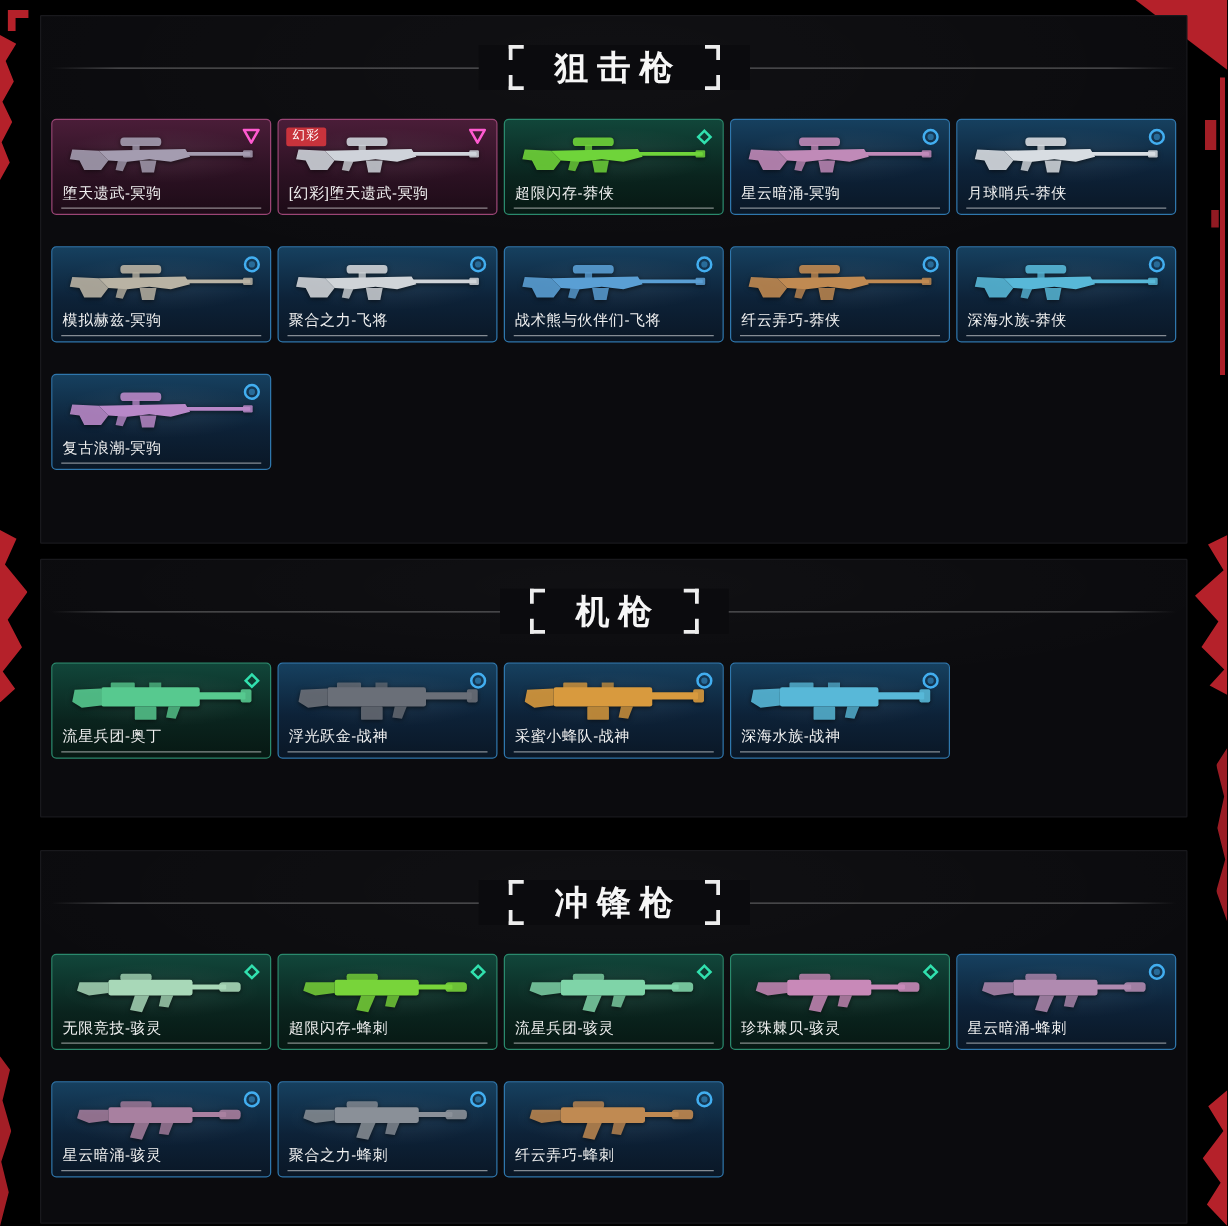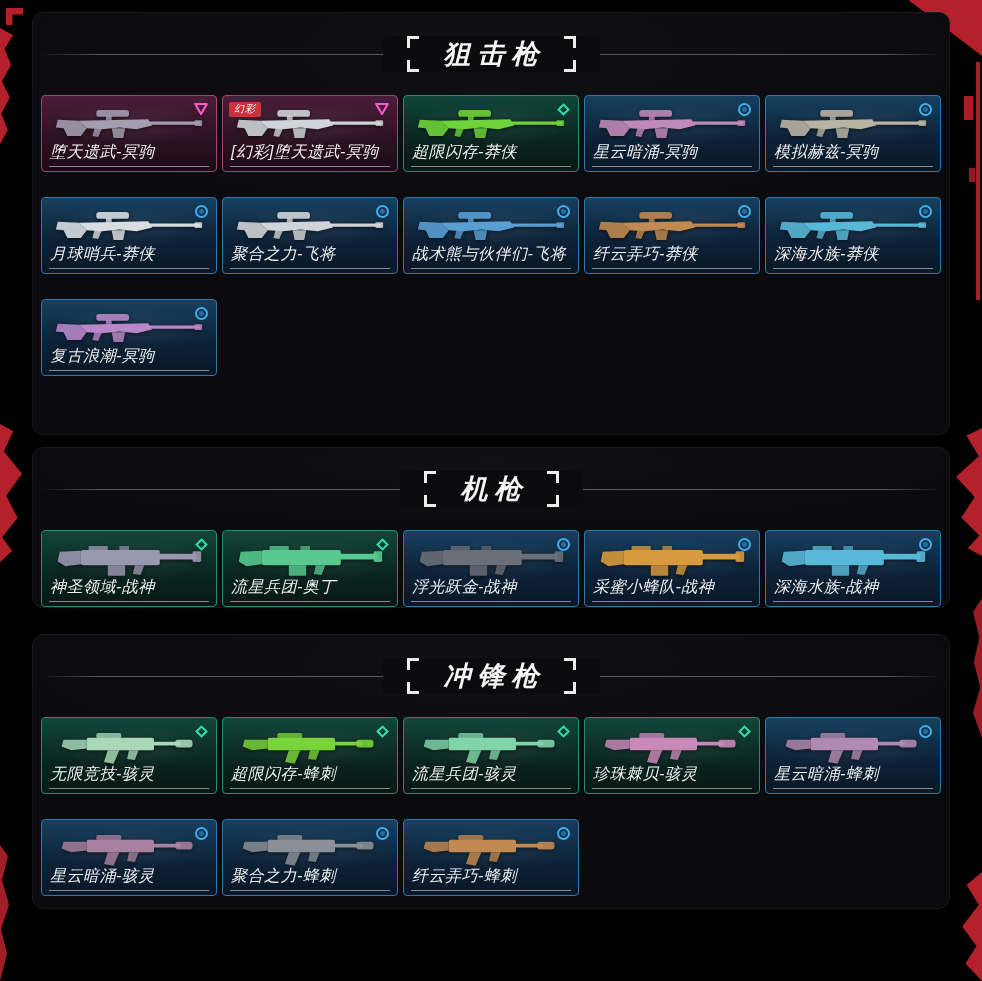--- a/index.html
+++ b/index.html
@@ -38,25 +38,25 @@
   .d-bottom-left{left:0;top:845px;width:10px;height:136px;opacity:.9;
     clip-path:polygon(0 0,80% 8%,20% 26%,90% 44%,10% 62%,70% 80%,0 100%);}
   .d-bottom-right{right:0;top:872px;width:22px;height:109px;
     clip-path:polygon(100% 0,30% 12%,85% 30%,10% 50%,75% 68%,25% 84%,100% 100%);}
 
   
   .sections{position:absolute;left:32px;top:12px;width:918px;z-index:2;}
   .panel{
     background:var(--panel-bg);
     background-image:radial-gradient(ellipse 80% 60% at 50% 10%,rgba(255,255,255,.025),transparent 70%);
-    border:1px solid #19191d;border-radius:11px;font-style:italic;
+    border:1px solid #19191d;border-radius:1px;
   }
   .panel:nth-child(1){padding-bottom:58px;margin-bottom:12px;}
-  .panel:nth-child(2){margin-bottom:26px;}
-  .panel:nth-child(3){padding-bottom:12px;}
+  .panel:nth-child(2){padding-bottom:46px;margin-bottom:26px;}
+  .panel:nth-child(3){padding-bottom:36px;}
 
   .panel-header{position:relative;height:82px;display:flex;align-items:center;justify-content:center;}
   .header-line{position:absolute;left:8px;right:8px;top:50%;height:1px;
     background:linear-gradient(90deg,transparent,rgba(255,255,255,.30) 6%,rgba(255,255,255,.30) 94%,transparent);}
   .title-wrap{position:relative;z-index:1;background:var(--panel-bg);padding:0 24px;
     display:flex;align-items:center;gap:18px;}
   .section-title{font-size:27px;font-weight:700;letter-spacing:7px;color:#f6f6f6;
     text-indent:7px; }
   .bracket{width:12px;height:36px;position:relative;display:block;flex:0 0 auto;}
   .bracket::before,.bracket::after{content:"";position:absolute;left:0;width:9px;height:9px;border-left:3px solid #ededed;}
@@ -78,21 +78,21 @@
     background:linear-gradient(180deg,#4a1d38 0%,#2b1122 60%,#1d0b17 100%);
     border:1px solid #9c4576;padding-left:39px;}
 
   .card-art{position:absolute;left:10px;right:10px;top:4px;bottom:22px;
     display:flex;align-items:center;justify-content:center;}
   .card-art::before{content:"";position:absolute;inset:0;
     background:radial-gradient(ellipse 70% 60% at 50% 50%,rgba(255,255,255,.07),transparent 75%);}
   .gun{width:100%;height:100%;fill:currentColor;filter:drop-shadow(0 1px 2px rgba(0,0,0,.65));}
 
   .skin-name{position:absolute;left:7px;right:7px;bottom:4px;display:block;
-    font-size:16px;letter-spacing:.5px;color:#f0f0f0;white-space:nowrap;overflow:hidden;
+    font-size:12px;letter-spacing:.5px;color:#f0f0f0;white-space:nowrap;overflow:hidden;
     padding:0 1px 3px;border-bottom:1px solid rgba(255,255,255,.5);}
 
   .badge{position:absolute;top:6px;left:6px;z-index:2;background:var(--badge-red);
     color:#fff;font-size:10px;line-height:1;padding:2px 5px 3px;border-radius:2px;letter-spacing:1px;}
 
   .rarity-icon{position:absolute;z-index:2;display:none;}
   .icon-select{top:7px;right:8px;width:13px;height:13px;color:var(--select);
     border:2px solid currentColor;border-radius:50%;}
   .icon-select::after{content:"";position:absolute;inset:2px;border-radius:50%;background:currentColor;opacity:.45;}
   .icon-deluxe{top:9px;right:10px;width:9px;height:9px;border:2px solid var(--deluxe);transform:rotate(45deg);}
@@ -215,37 +215,37 @@
       <svg class="gun" viewBox="0 0 160 44" aria-hidden="true">
                 <use href="#gun-sniper"></use>
               </svg>
     </div>
     <span class="skin-name">星云暗涌-冥驹</span>
   </div>
 
   <div class="card rarity-select">
 
     <span class="rarity-icon icon-select"></span>
+    <div class="card-art" style="color: rgb(216, 221, 226);">
+      <svg class="gun" viewBox="0 0 160 44" aria-hidden="true">
+                <use href="#gun-sniper"></use>
+              </svg>
+    </div>
+    <span class="skin-name">月球哨兵-莽侠</span>
+  </div>
+
+  <div class="card rarity-select">
+
+    <span class="rarity-icon icon-select"></span>
     <div class="card-art" style="color: rgb(185, 179, 164);">
       <svg class="gun" viewBox="0 0 160 44" aria-hidden="true">
                 <use href="#gun-sniper"></use>
               </svg>
     </div>
     <span class="skin-name">模拟赫兹-冥驹</span>
-  </div>
-
-  <div class="card rarity-select">
-
-    <span class="rarity-icon icon-select"></span>
-    <div class="card-art" style="color: rgb(216, 221, 226);">
-      <svg class="gun" viewBox="0 0 160 44" aria-hidden="true">
-                <use href="#gun-sniper"></use>
-              </svg>
-    </div>
-    <span class="skin-name">月球哨兵-莽侠</span>
   </div>
 
   <div class="card rarity-select">
 
     <span class="rarity-icon icon-select"></span>
     <div class="card-art" style="color: rgb(208, 212, 216);">
       <svg class="gun" viewBox="0 0 160 44" aria-hidden="true">
                 <use href="#gun-sniper"></use>
               </svg>
     </div>
@@ -301,31 +301,20 @@
   <section class="panel">
     <header class="panel-header">
       <span class="header-line"></span>
       <span class="title-wrap">
         <span class="bracket bracket-left"></span>
         <h2 class="section-title">机枪</h2>
         <span class="bracket bracket-right"></span>
       </span>
     </header>
     <div class="card-grid">
-  <div class="card rarity-deluxe">
-
-    <span class="rarity-icon icon-deluxe"></span>
-
-    <div class="card-art" style="color: rgb(154, 151, 176);">
-      <svg class="gun" viewBox="0 0 160 44" aria-hidden="true">
-                <use href="#gun-mg"></use>
-              </svg>
-    </div>
-    <span class="skin-name">神圣领域-战神</span>
-  </div>
 
   <div class="card rarity-deluxe">
 
     <span class="rarity-icon icon-deluxe"></span>
 
     <div class="card-art" style="color: rgb(87, 201, 143);">
       <svg class="gun" viewBox="0 0 160 44" aria-hidden="true">
                 <use href="#gun-mg"></use>
               </svg>
     </div>

